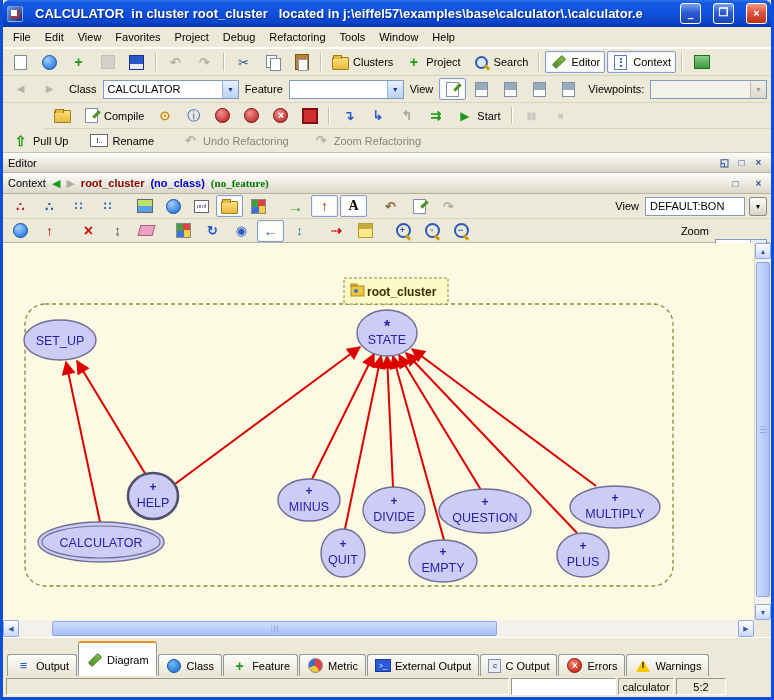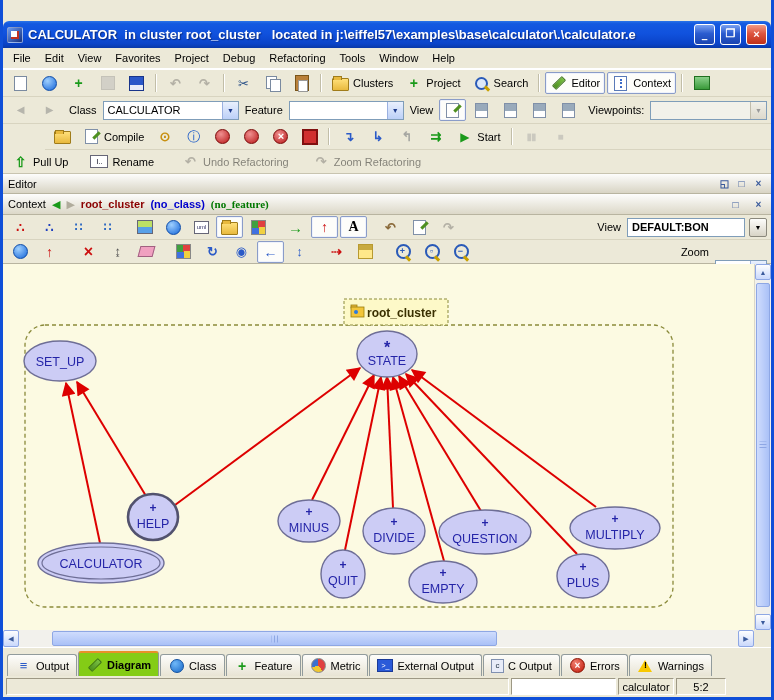--- a/index.html
+++ b/index.html
@@ -2,23 +2,23 @@
 <html><head>
 <meta charset="utf-8">
 <style>
   * { box-sizing: border-box; margin: 0; padding: 0; }
   html,body { width: 774px; height: 700px; }
   body { font-family: "Liberation Sans", sans-serif; font-size: 11px; background:#ece9d8; }
   .window { width:774px; height:700px; display:flex; flex-direction:column;
             border-left:3px solid #0f4fd8; border-right:3px solid #0f4fd8; border-bottom:3px solid #0f4fd8; }
 
   
-  .titlebar { height:27px; flex:0 0 27px; display:flex; align-items:center; gap:5px; padding:0 4px;
+  .titlebar { height:27px; flex:0 0 27px; display:flex; align-items:center; gap:12px; padding:0 4px;
     background:linear-gradient(180deg,#2a74e8 0%,#1459e0 10%,#1052de 45%,#0a43c8 85%,#0838a8 100%);
-    border-radius:6px 6px 0 0; color:#fff;margin-top:21px; }
+    border-radius:6px 6px 0 0; color:#fff; }
   .title-text { font-weight:bold; font-size:13px; white-space:pre; overflow:hidden; text-overflow:ellipsis; flex:1;
     text-shadow:1px 1px 1px #0a2a80; }
   .app-icon { width:16px; height:16px; border-radius:2px; background:linear-gradient(135deg,#6a9af0,#15307e);
     position:relative; flex:0 0 16px; border:1px solid rgba(255,255,255,.4);}
   .app-icon::after{ content:''; position:absolute; left:3px; top:3px; width:8px; height:8px; background:#fff;
     box-shadow:inset -2px -2px 0 #c03020; }
   .win-btn { width:21px; height:21px; border-radius:3px; display:flex; align-items:center; justify-content:center;
     color:#fff; font-size:11px; font-weight:bold; border:1px solid #fff;
     background:linear-gradient(180deg,#7aa1f0,#2b5cd0 45%,#1a44b0); }
   .win-btn.close { background:linear-gradient(180deg,#f09a84,#dd5540 45%,#c03018); }
@@ -180,21 +180,21 @@
     background:repeating-linear-gradient(90deg,#8ea7e4 0 1px,transparent 1px 3px); }
   .vscroll .sthumb::after { background:repeating-linear-gradient(180deg,#8ea7e4 0 1px,transparent 1px 3px); }
   .scorner { flex:0 0 17px; background:#ece9d8; }
 
   
   .tabbar { flex:0 0 28px; display:flex; align-items:flex-end; gap:1px; padding:3px 4px 0 4px; background:#ece9d8;
     border-top:1px solid #fff; }
   .tab { display:inline-flex; align-items:center; gap:4px; height:22px; padding:0 7px;
     border:1px solid #919b9c; border-bottom:none; border-radius:3px 3px 0 0;
     background:linear-gradient(180deg,#fdfdfb,#e8e4d4); color:#000; }
-  .tab.active { height:25px; background:#84cc16; border-top:2px solid #e89028; font-weight:bold; }
+  .tab.active { height:35px; background:#ffffff; border-top:2px solid #e89028; font-weight:normal; }
 
   
   .statusbar { flex:0 0 21px; display:flex; gap:2px; padding:2px 3px; background:#ece9d8; align-items:stretch; }
   .spanel { border:1px solid; border-color:#9d9884 #fff #fff #9d9884; display:flex; align-items:center;
     justify-content:center; padding:0 6px; color:#000; }
   .spanel.grow { flex:1; }
   .spanel.white { background:#fff; width:105px; }
   .spanel.icons { border:none; gap:2px; padding:0 2px; }
 </style>
 </head>
@@ -464,21 +464,21 @@
         <span class="ic ic-undo">↶</span>
       </span>
       <span class="tbtn">
         <span class="ic ic-docp"></span>
       </span>
       <span class="tbtn disabled">
         <span class="ic ic-redo">↷</span>
       </span>
       <span class="tflex"></span>
       <span class="tlabel">View</span>
-      <span class="combo" style="width: 118px; font-weight: bold;">
+      <span class="combo" style="width: 100px;">
         <span class="cval">DEFAULT:BON</span>
       </span>
       <span class="split-btn">▼</span>
     </div>
   <div class="toolbar dtb2">
       <span class="tbtn">
         <span class="ic ic-globe3"></span>
       </span>
       <span class="tbtn">
         <span class="ic ic-redup2">↑</span>

